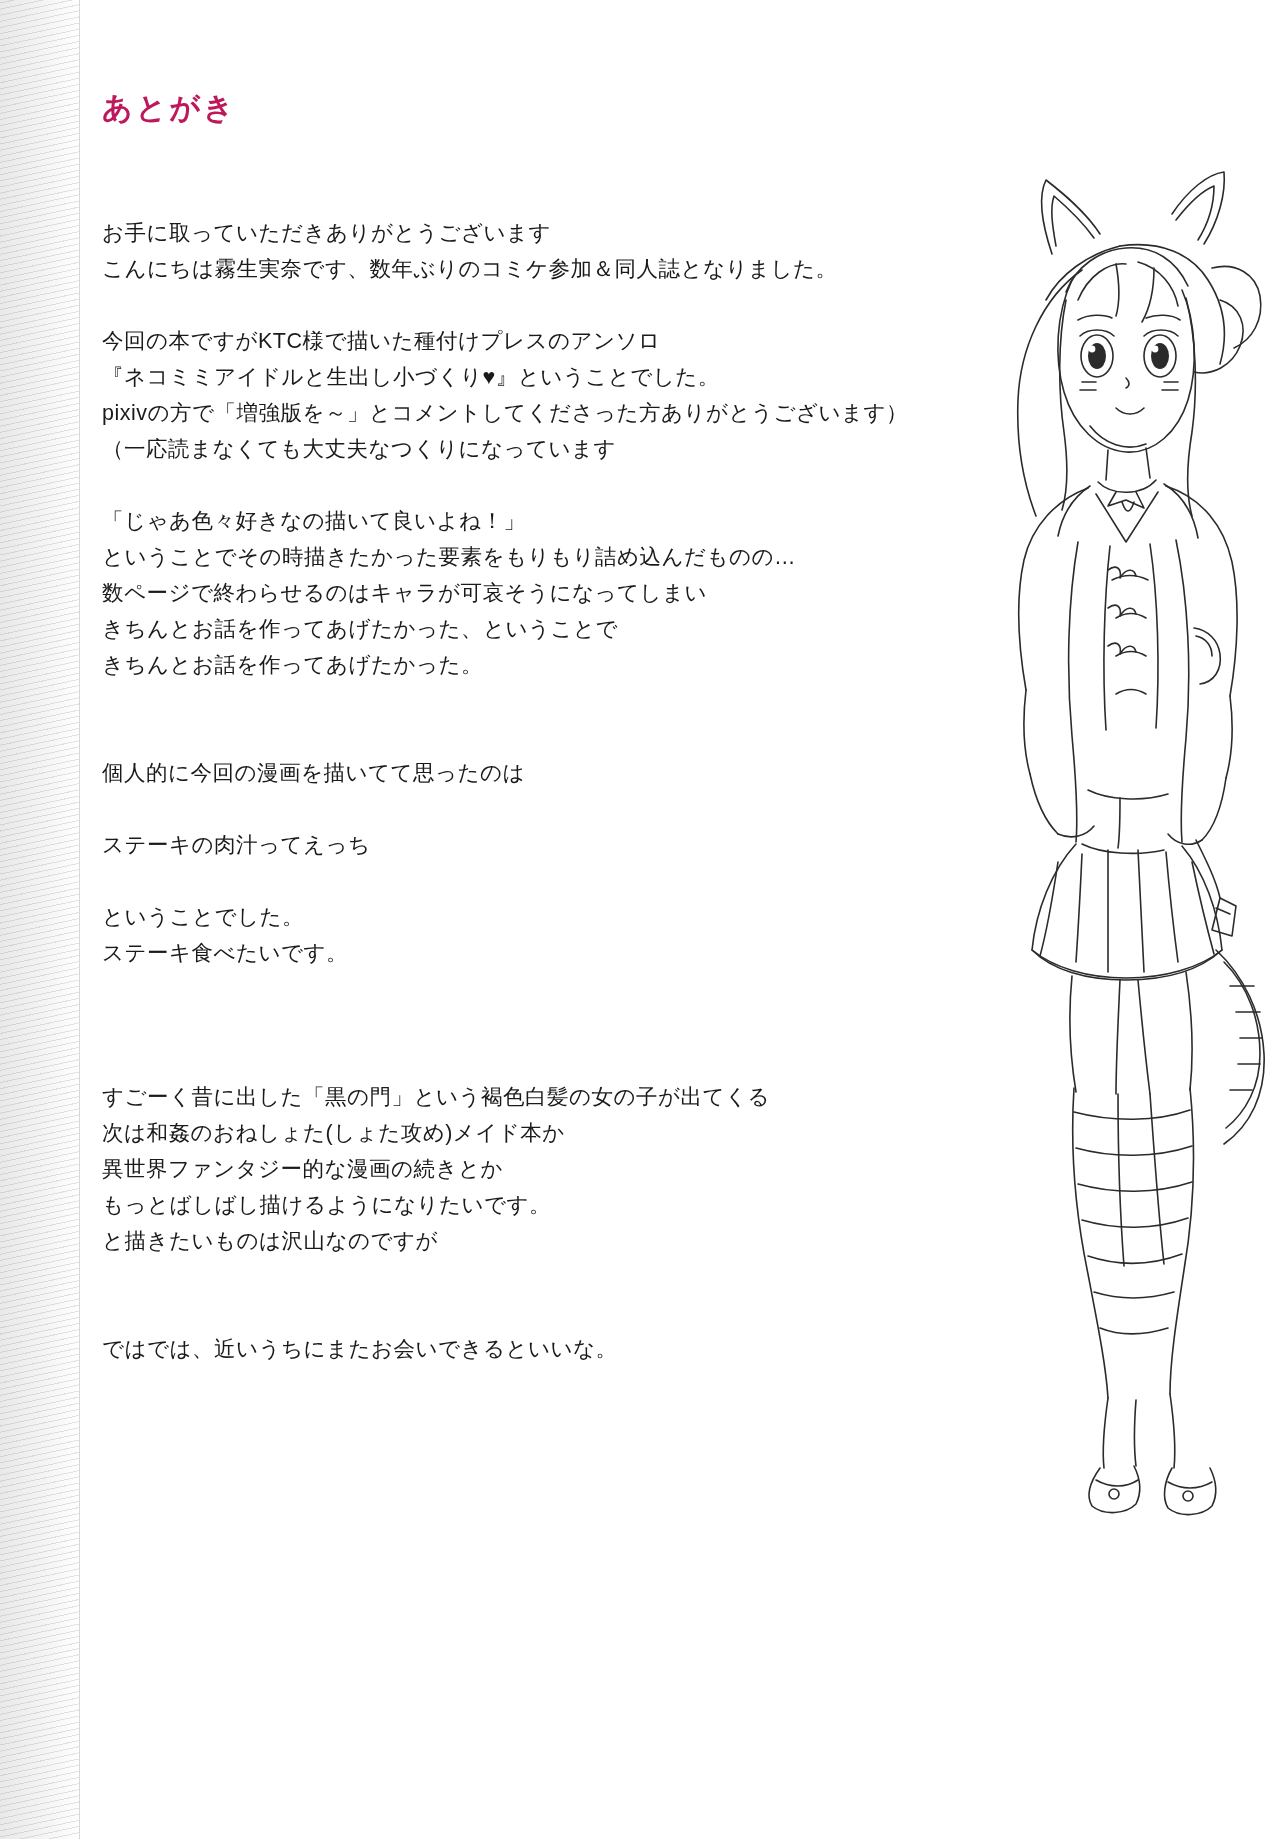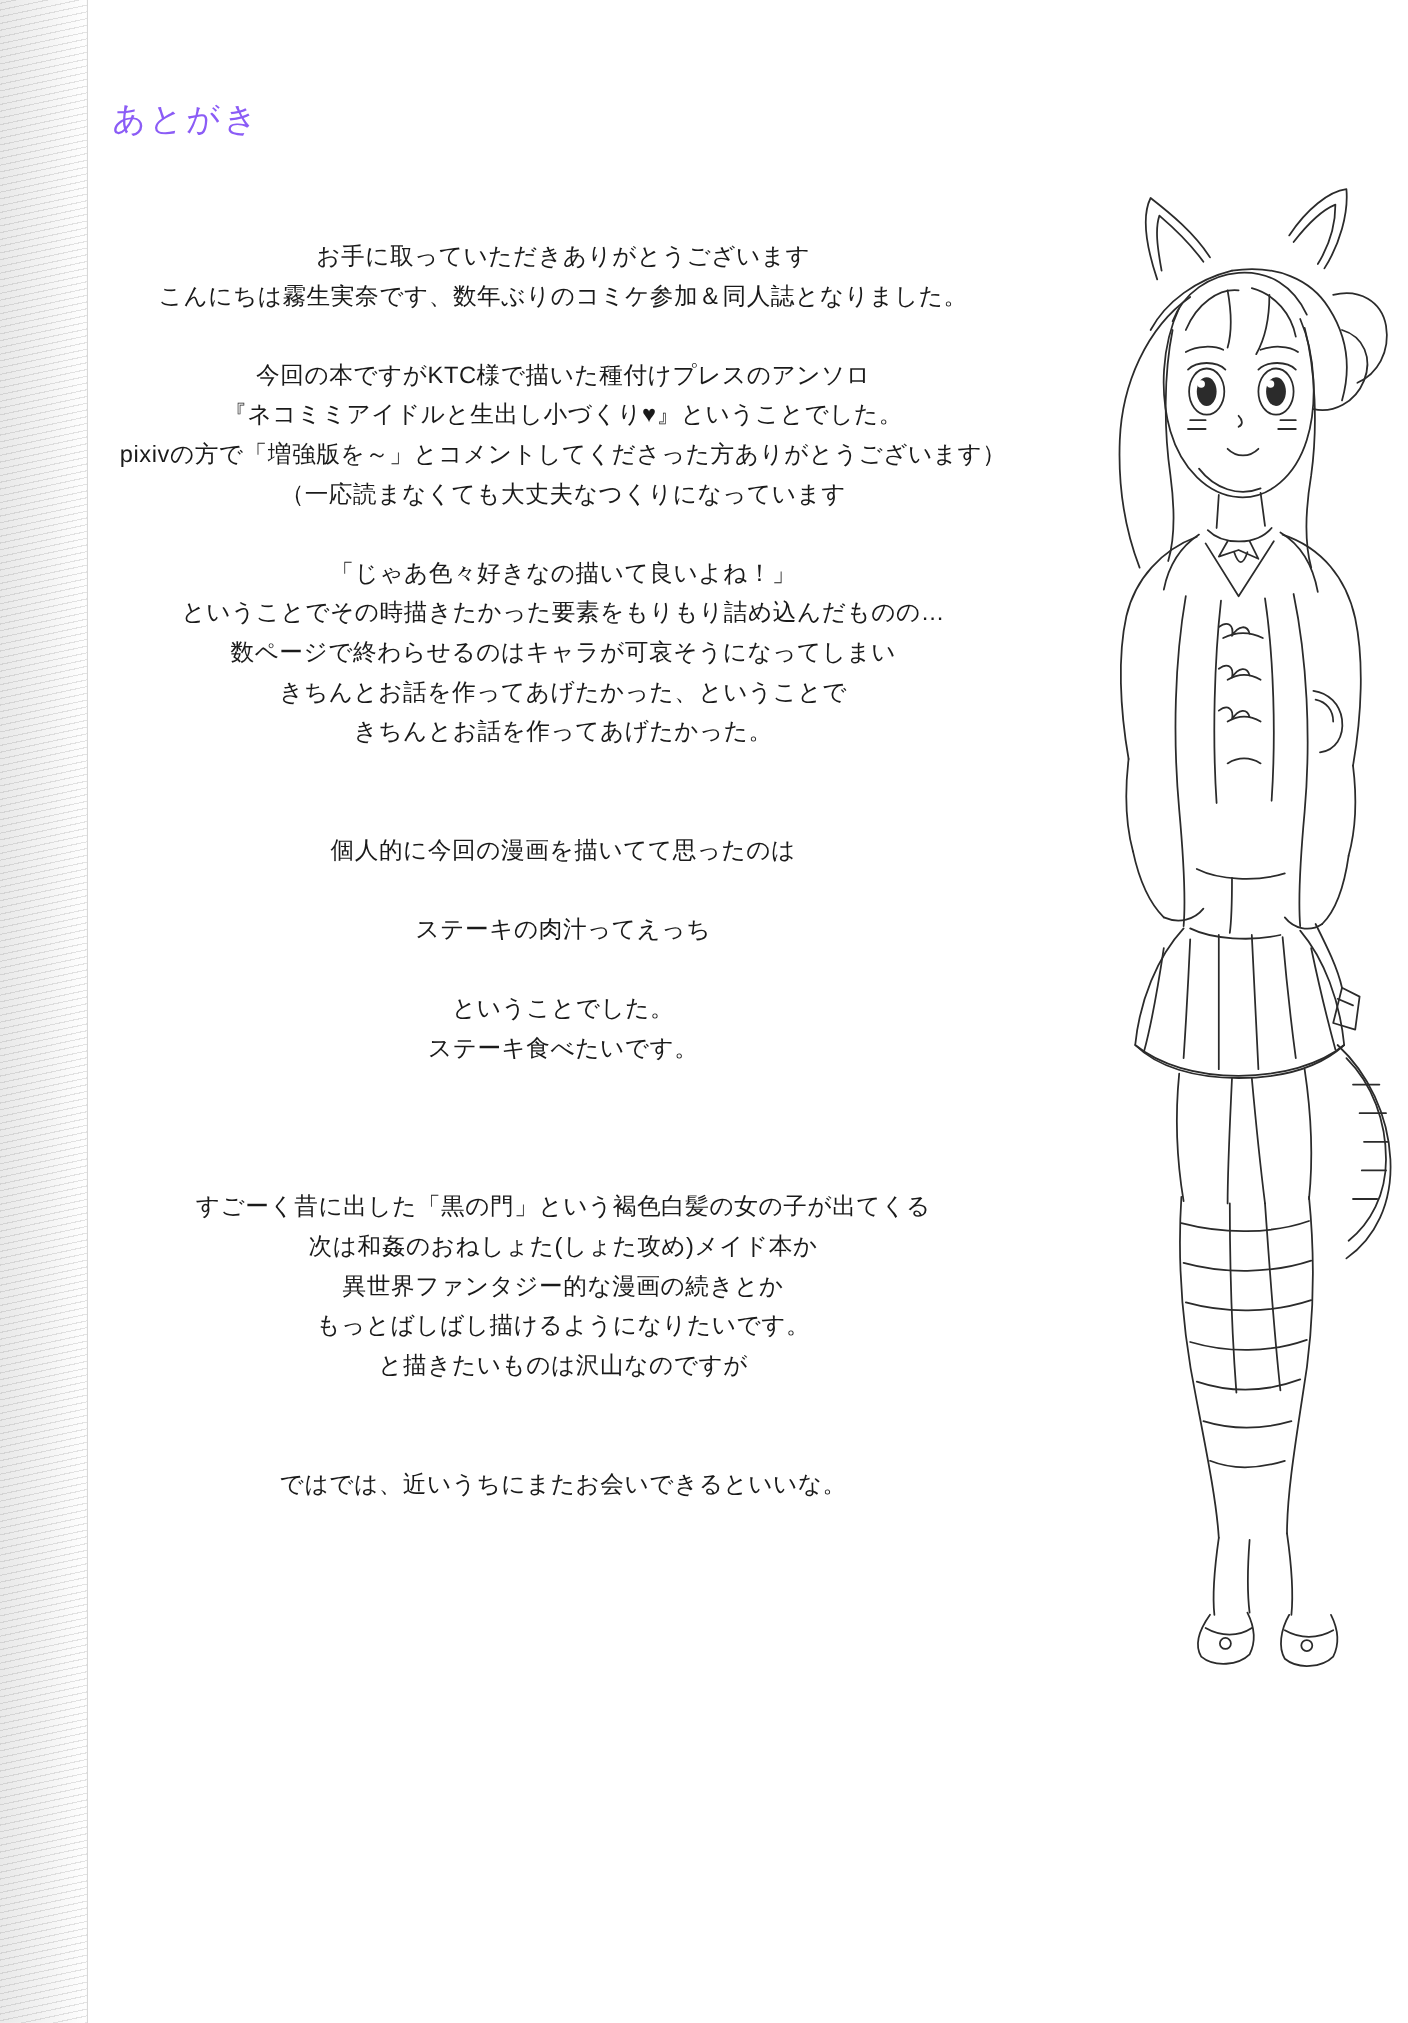--- a/index.html
+++ b/index.html
@@ -47,39 +47,39 @@
     top: 0;
     width: 1200px;
     height: 1839px;
   }
 
   .afterword-title {
     position: absolute;
     left: 22px;
     top: 88px;
     font-size: 30px;
-    font-weight: normal;
+    font-weight: bold;
     letter-spacing: 3px;
-    color: #8b5cf6;
+    color: #be185d;
   }
 
   .body-text {
     position: absolute;
     left: 22px;
     top: 215px;
     width: 820px;
     color: #1a1a1a;
     font-size: 21.5px;
     line-height: 36px;
     letter-spacing: 0.5px;
   }
   .para {
     margin: 0 0 36px 0;
   }
-  .para .line { display: block; white-space: nowrap; text-align: center; }
+  .para .line { display: block; white-space: nowrap; }
   .gap-lg { height: 36px; }
 
   
   .illustration {
     position: absolute;
     right: 0px;
     top: 150px;
     width: 460px;
     height: 1400px;
     pointer-events: none;

